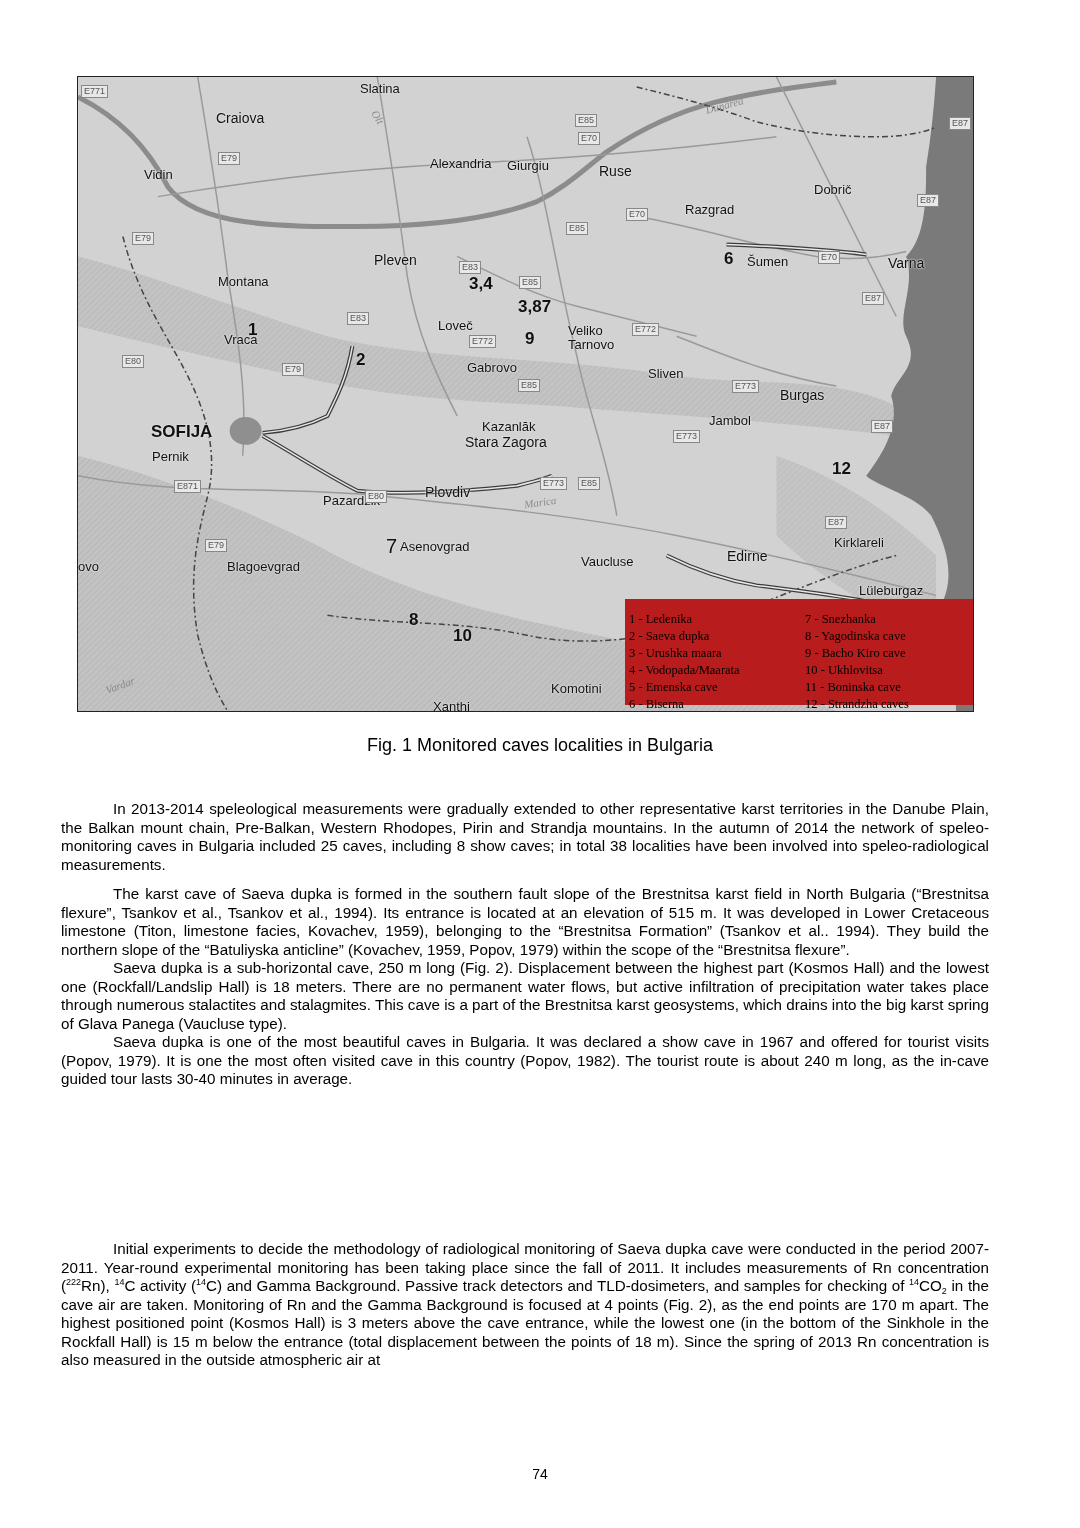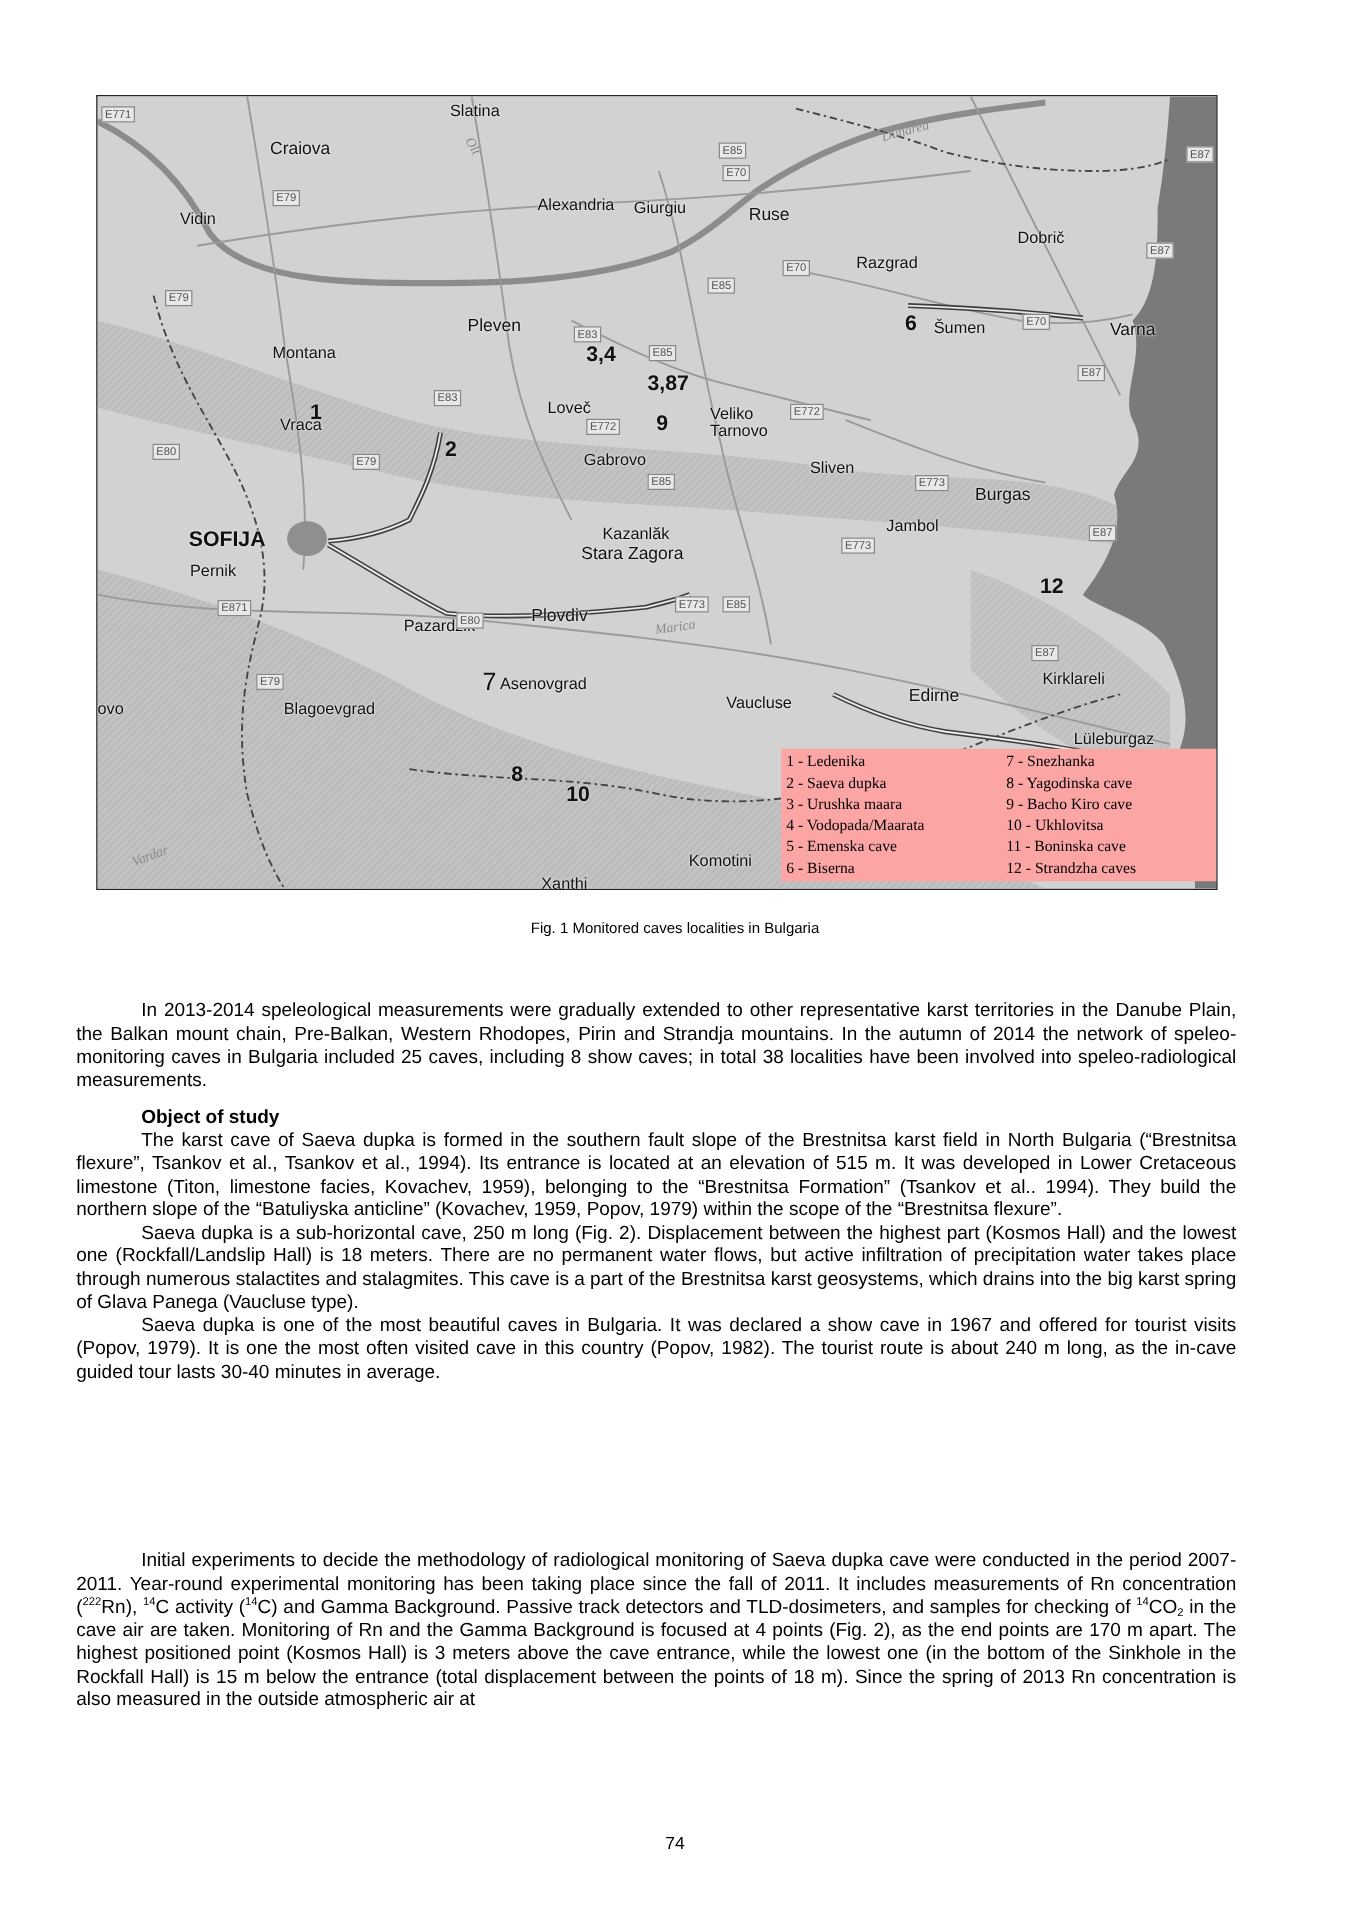--- a/index.html
+++ b/index.html
@@ -22,30 +22,30 @@
   .map .num {
     position: absolute; font-weight: bold; font-size: 17px; color: #111;
     text-shadow: 0 0 2px #e0e0e0;
   }
   .map .road {
     position: absolute; font-size: 9px; color: #555; border: 1px solid #888;
     background: #e8e8e8; padding: 0 2px; line-height: 11px; font-family: "Liberation Sans", sans-serif;
   }
   .legend {
     position: absolute; left: 547px; top: 522px; width: 376px; height: 106px;
-    background: #fca5a5; font-family: "Liberation Serif", serif; font-size: 12.5px;
-    padding: 2px 4px; box-sizing: border-box;
+    background: #b91c1c; font-family: "Liberation Serif", serif; font-size: 12.5px;
+    padding: 12px 4px; box-sizing: border-box;
     display: grid; grid-template-columns: 176px 1fr; grid-auto-rows: 17px;
   }
   .legend span { white-space: nowrap; line-height: 17px; }
 
   
   .caption {
     position: absolute; left: 0; width: 1080px; top: 735px; text-align: center;
-    font-size: 12px;
+    font-size: 18px;
   }
   .body-text {
     position: absolute; left: 61px; width: 928px; font-size: 15.2px; line-height: 18.5px;
     text-align: justify;
   }
   .body-text p { margin: 0; text-indent: 52px; }
   .body-text h3 { margin: 0; font-size: 15.2px; font-weight: bold; padding-left: 52px; line-height: 18.5px; }
   .sec1 { top: 800px; }
   .sec2 { top: 885px; }
   .sec3 { top: 1240px; }
@@ -205,21 +205,20 @@
   </div>
 </div>
 
 <div class="caption">Fig. 1 Monitored caves localities in Bulgaria</div>
 
 <div class="body-text sec1">
   <p>In 2013-2014 speleological measurements were gradually extended to other representative karst territories in the Danube Plain, the Balkan mount chain, Pre-Balkan, Western Rhodopes, Pirin and Strandja mountains. In the autumn of 2014 the network of speleo-monitoring caves in Bulgaria included 25 caves, including 8 show caves; in total 38 localities have been involved into speleo-radiological measurements.</p>
 </div>
 
 <div class="body-text sec2">
-  <h3>Object of study</h3>
   <p>The karst cave of Saeva dupka is formed in the southern fault slope of the Brestnitsa karst field in North Bulgaria (“Brestnitsa flexure”, Tsankov et al., Tsankov et al., 1994). Its entrance is located at an elevation of 515 m. It was developed in Lower Cretaceous limestone (Titon, limestone facies, Kovachev, 1959), belonging to the “Brestnitsa Formation” (Tsankov et al.. 1994). They build the northern slope of the “Batuliyska anticline” (Kovachev, 1959, Popov, 1979) within the scope of the “Brestnitsa flexure”.</p>
   <p>Saeva dupka is a sub-horizontal cave, 250 m long (Fig. 2). Displacement between the highest part (Kosmos Hall) and the lowest one (Rockfall/Landslip Hall) is 18 meters. There are no permanent water flows, but active infiltration of precipitation water takes place through numerous stalactites and stalagmites. This cave is a part of the Brestnitsa karst geosystems, which drains into the big karst spring of Glava Panega (Vaucluse type).</p>
   <p>Saeva dupka is one of the most beautiful caves in Bulgaria. It was declared a show cave in 1967 and offered for tourist visits (Popov, 1979). It is one the most often visited cave in this country (Popov, 1982). The tourist route is about 240 m long, as the in-cave guided tour lasts 30-40 minutes in average.</p>
 </div>
 
 <div class="body-text sec3">
   <p><span>Initial experiments to decide the methodology of radiological monitoring of Saeva dupka cave were conducted in the period 2007-2011. Year-round experimental monitoring has been taking place since the fall of 2011. It includes measurements of Rn concentration (</span><sup>222</sup><span>Rn), </span><sup>14</sup><span>C activity (</span><sup>14</sup><span>C) and Gamma Background. Passive track detectors and TLD-dosimeters, and samples for checking of </span><sup>14</sup><span>CO</span><sub>2</sub><span> in the cave air are taken. Monitoring of Rn and the Gamma Background is focused at 4 points (Fig. 2), as the end points are 170 m apart. The highest positioned point (Kosmos Hall) is 3 meters above the cave entrance, while the lowest one (in the bottom of the Sinkhole in the Rockfall Hall) is 15 m below the entrance (total displacement between the points of 18 m). Since the spring of 2013 Rn concentration is also measured in the outside atmospheric air at</span></p>
 </div>
 
 <div class="pagenum">74</div>

